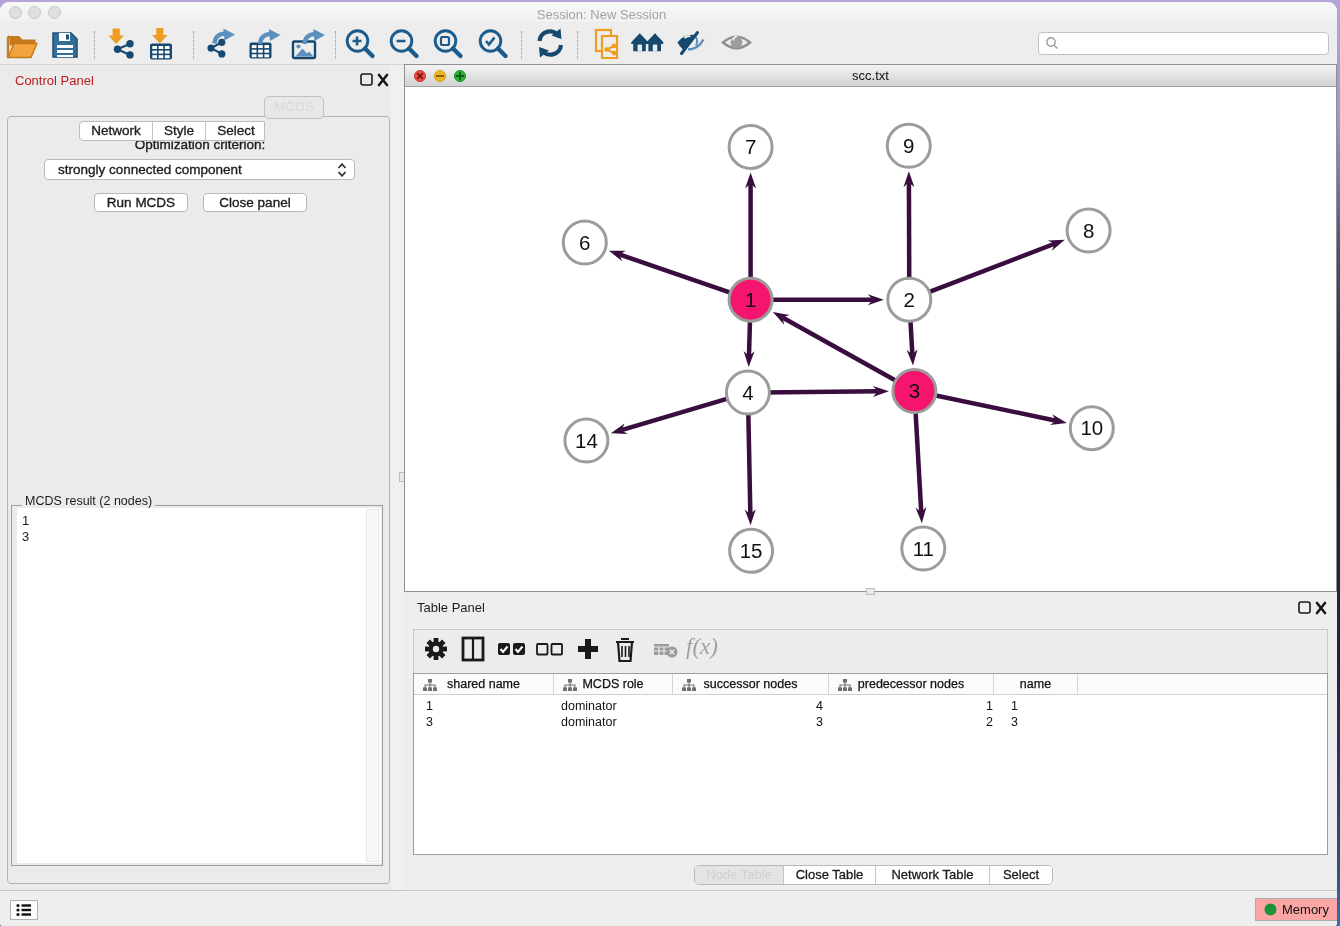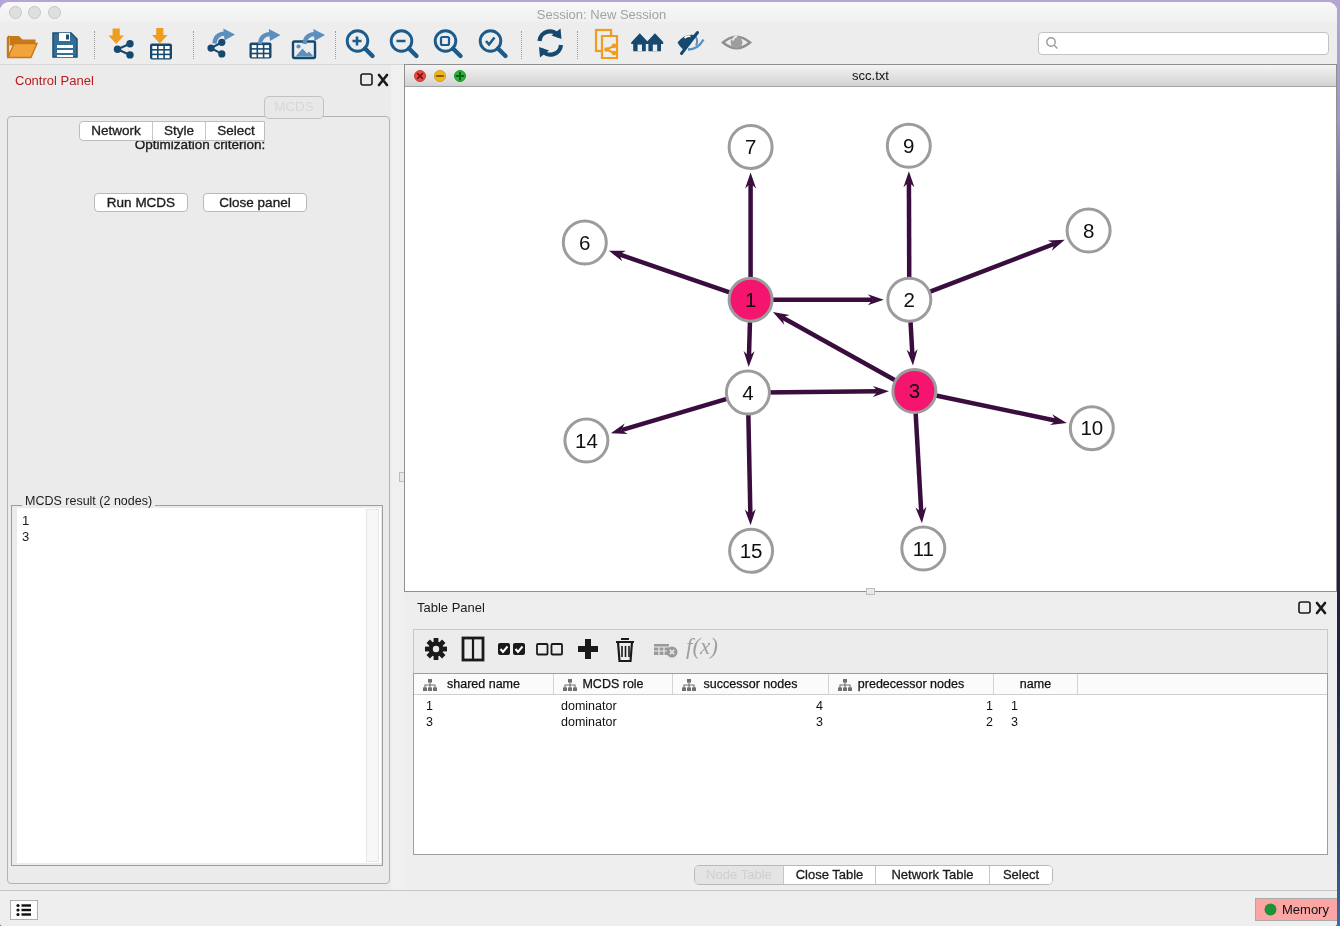--- a/index.html
+++ b/index.html
@@ -118,20 +118,27 @@
     <path d="M19 2 L27 12 M27 2 L19 12" stroke="#1a1a1a" stroke-width="2.6" stroke-linecap="round"></path>
   </svg>
   <div class="cp-body"></div>
   <div class="tab-mcds">MCDS</div>
   <div class="tabstrip">
     <div class="tab" style="width:72px">Network</div>
     <div class="tab" style="width:52px">Style</div>
     <div class="tab" style="width:60px;border-right:none">Select</div>
   </div>
   <div class="optlabel">Optimization criterion:</div>
+  <div class="combo">
+    <div class="ctext">strongly connected component</div>
+    <svg width="10" height="14" style="position:absolute;right:7px;top:3px" viewBox="0 0 10 14">
+      <path d="M1.5 5 L5 1.2 L8.5 5" fill="none" stroke="#333" stroke-width="1.8"></path>
+      <path d="M1.5 9 L5 12.8 L8.5 9" fill="none" stroke="#333" stroke-width="1.8"></path>
+    </svg>
+  </div>
   <div class="btn" style="left:94px;top:193px;width:94px">Run MCDS</div>
   <div class="btn" style="left:203px;top:193px;width:104px">Close panel</div>
   <div class="fieldset"></div>
   <div class="fs-white"></div>
   <div class="fs-legend">MCDS result (2 nodes)</div>
   <div class="abs mcds-num" style="left:22px;top:513px">1</div>
   <div class="abs mcds-num" style="left:22px;top:529px">3</div>
   <div class="abs" style="left:366px;top:509px;width:13px;height:353px;background:#f7f7f7;border:1px solid #e7e7e7;box-sizing:border-box"></div>
 
   <div class="vsplit"></div>

